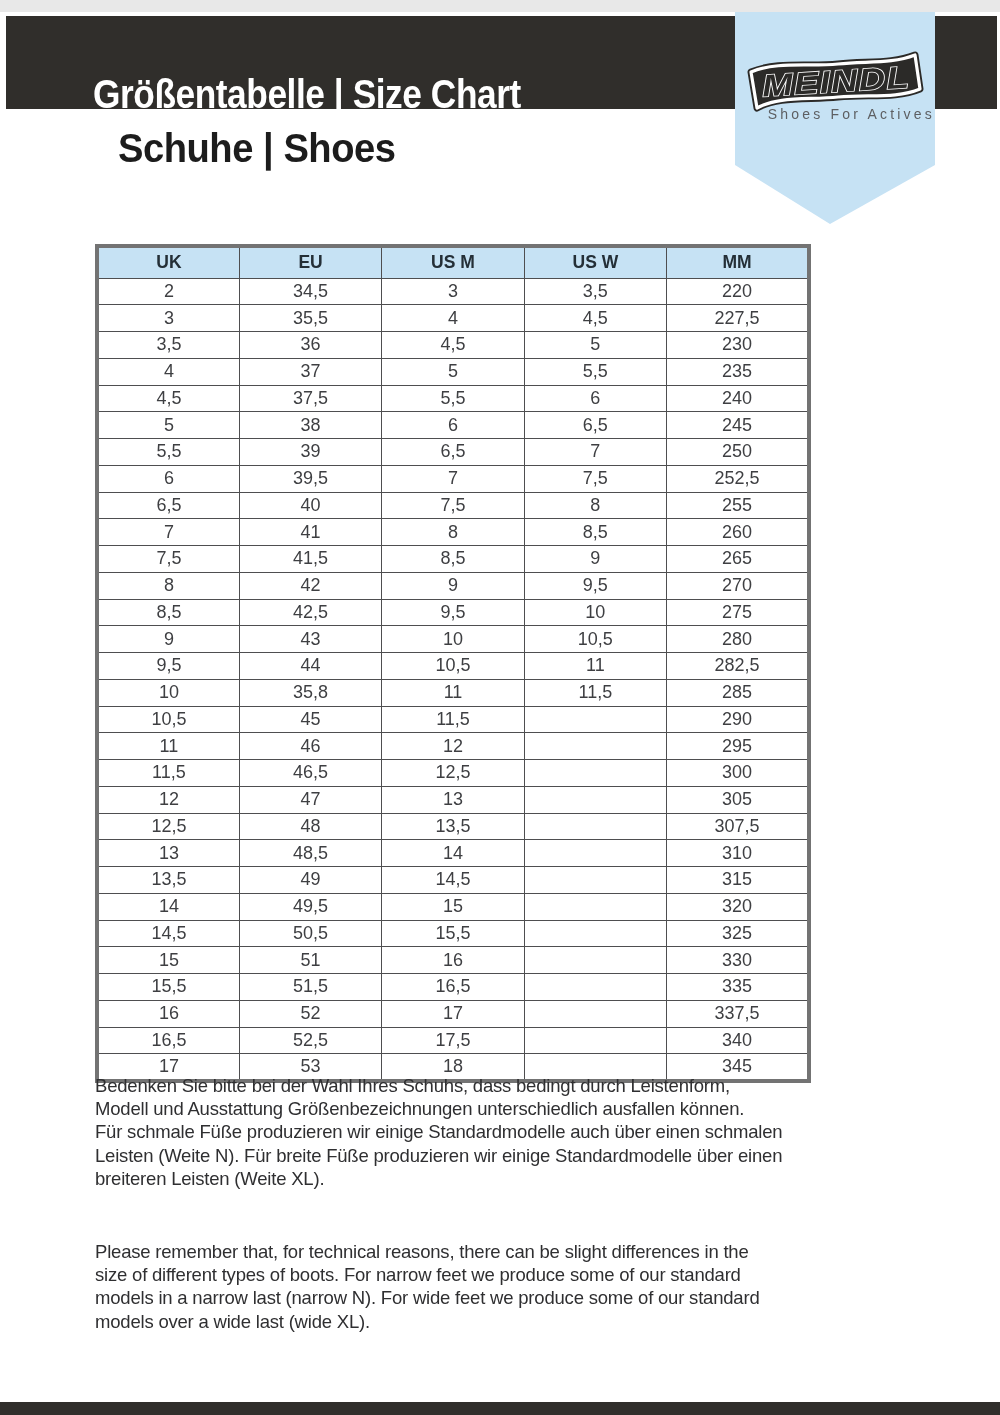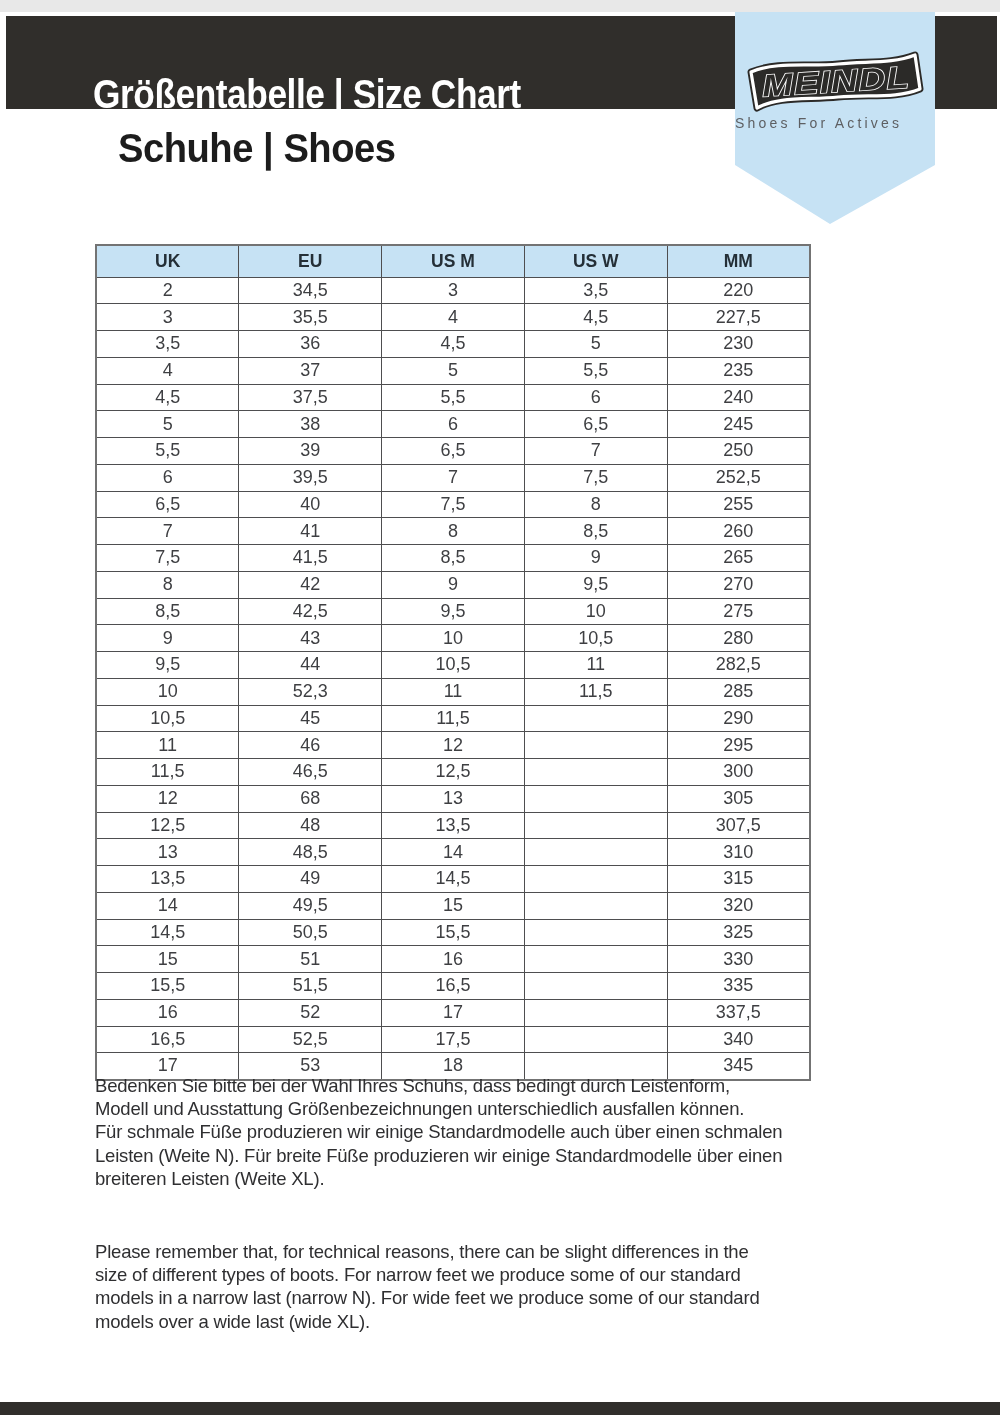--- a/index.html
+++ b/index.html
@@ -60,37 +60,37 @@
     clip-path: polygon(0 0, 100% 0, 100% 72.2%, 47.5% 100%, 0 72.2%);
     z-index: 3;
   }
   .logo {
     position: absolute;
     left: 11px; top: 38px;
     width: 178px; height: 64px;
   }
   .tagline {
     position: absolute;
-    left: 0; top: 103px;
+    left: 0; top: 94px;
     width: 100%;
-    text-align: left;
+    text-align: right;
     font-size: 14px;
     letter-spacing: 3.2px;
     color: #5d5f62;
     white-space: nowrap;
   }
 
   
   .size-table {
     position: absolute;
     left: 95px; top: 232px;
     width: 716px;
     border-collapse: collapse;
     table-layout: fixed;
-    border: 2px solid #737373;
+    border: 4px solid #737373;
     z-index: 2;
   }
   .size-table th {
     height: 32px;
     background: #c6e2f4;
     border: 1px solid #4e4e50;
     font-size: 17.5px;
     font-weight: bold;
     color: #242f37;
     text-align: center;
@@ -257,21 +257,21 @@
         </tr>
         <tr>
           <td>9,5</td>
           <td>44</td>
           <td>10,5</td>
           <td>11</td>
           <td>282,5</td>
         </tr>
         <tr>
           <td>10</td>
-          <td>52,3</td>
+          <td>35,8</td>
           <td>11</td>
           <td>11,5</td>
           <td>285</td>
         </tr>
         <tr>
           <td>10,5</td>
           <td>45</td>
           <td>11,5</td>
           <td></td>
           <td>290</td>
@@ -285,21 +285,21 @@
         </tr>
         <tr>
           <td>11,5</td>
           <td>46,5</td>
           <td>12,5</td>
           <td></td>
           <td>300</td>
         </tr>
         <tr>
           <td>12</td>
-          <td>68</td>
+          <td>47</td>
           <td>13</td>
           <td></td>
           <td>305</td>
         </tr>
         <tr>
           <td>12,5</td>
           <td>48</td>
           <td>13,5</td>
           <td></td>
           <td>307,5</td>

